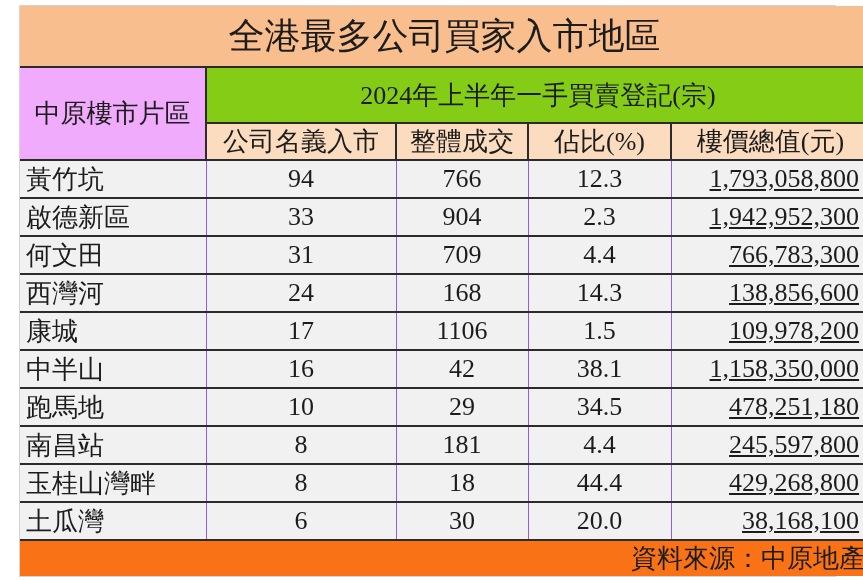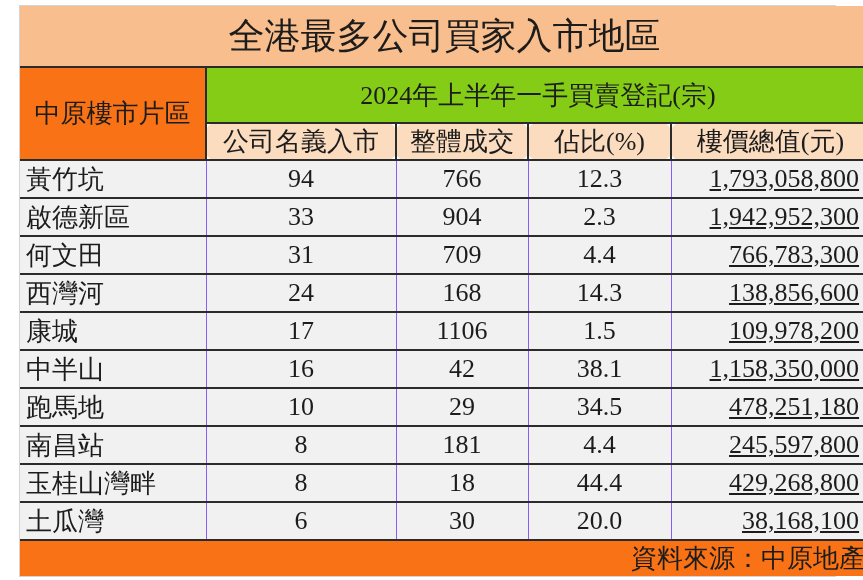--- a/index.html
+++ b/index.html
@@ -30,41 +30,40 @@
     white-space: nowrap;
   }
   .title-cell {
     height: 60px;
     background: #f8be8d;
     text-align: center;
     font-size: 36px;
     border-bottom: 2px solid #2b2b2b;
   }
   .region-head {
-    background: #f97316;
+    background: #f0abfc;
     border-right: 2px solid #2b2b2b;
     border-bottom: 2px solid #2b2b2b;
     font-size: 26px;
     text-align: center;
   }
   .span-head {
     height: 54px;
     background: #84cc16;
     border-bottom: 2px solid #2b2b2b;
     font-size: 26px;
     text-align: center;
   }
   .sub-head {
     height: 34px;
     background: #fbdcbf;
     border-bottom: 2px solid #2b2b2b;
     border-right: 2px solid #2b2b2b;
     font-size: 26px;
     text-align: center;
-    border-radius: 9px;
   }
   .sub-head.last { border-right: none; }
   tr.data-row td {
     height: 36px;
     background: #f1f1f1;
     font-size: 26px;
     border-bottom: 2px solid #2b2b2b;
     border-right: 1px solid #8b5cf6;
   }
   td.district {

